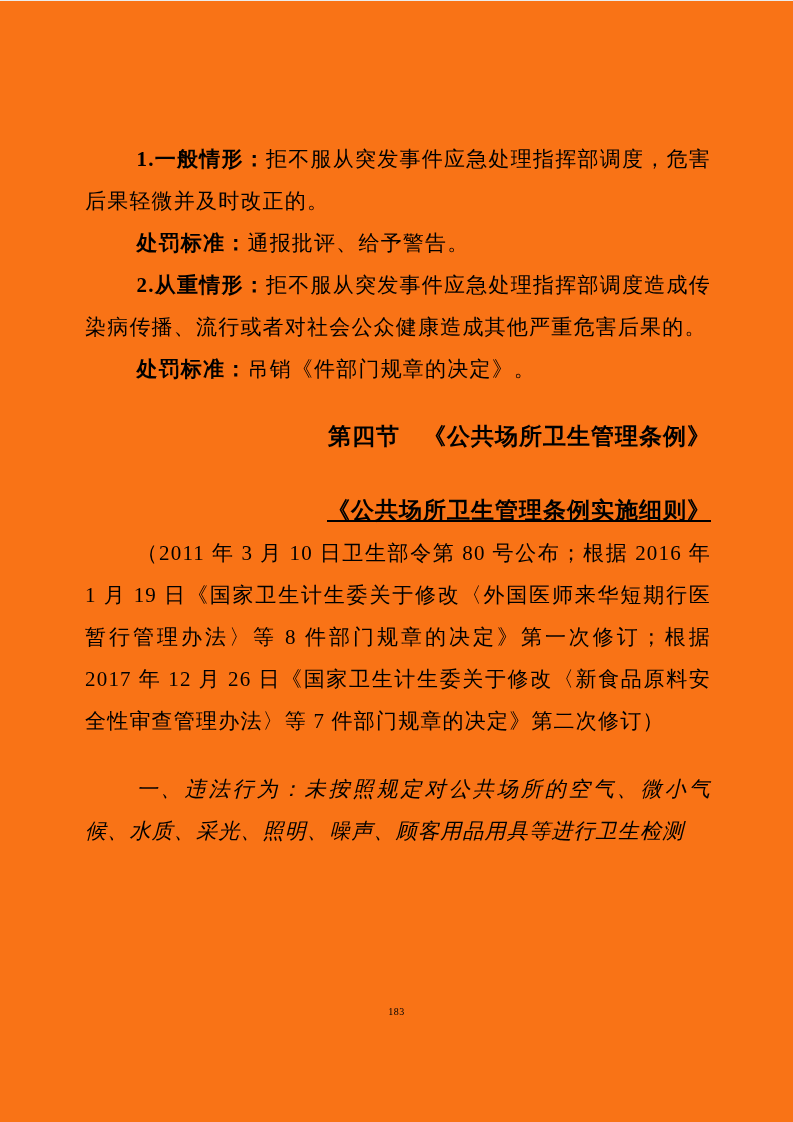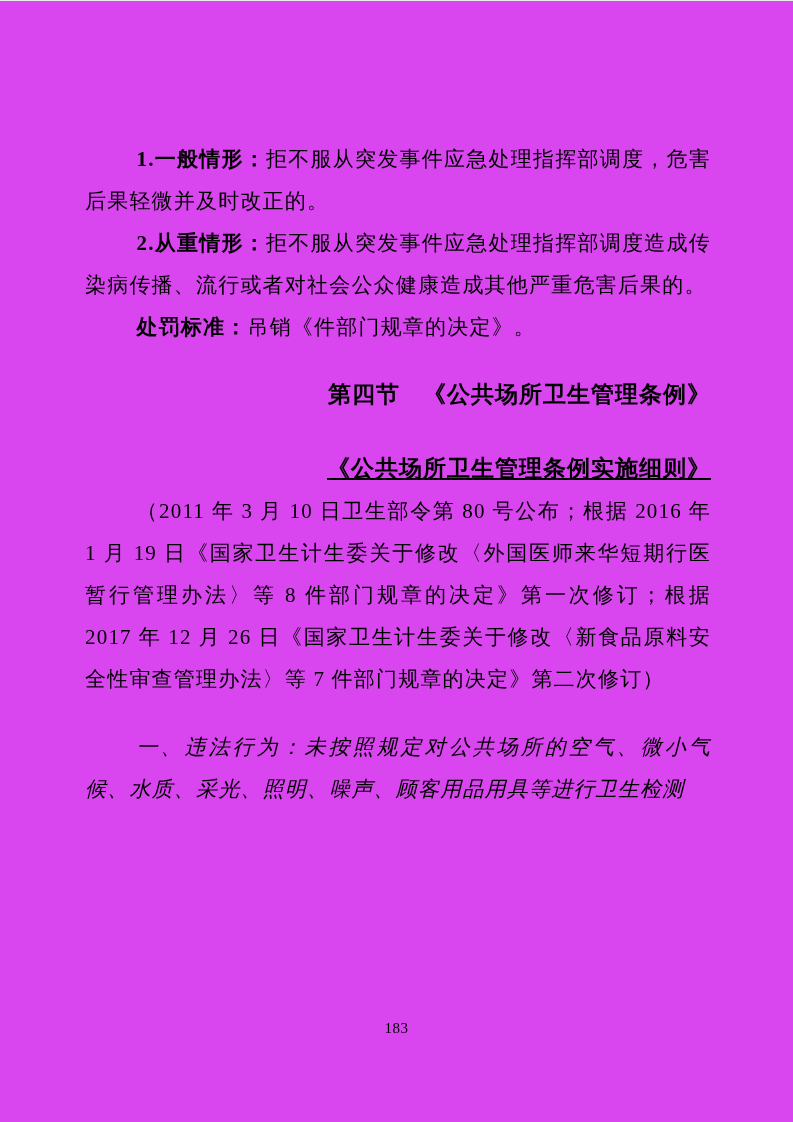--- a/index.html
+++ b/index.html
@@ -1,20 +1,20 @@
 <!DOCTYPE html>
 <html><head>
 <meta charset="utf-8">
 <style>
   html, body { margin: 0; padding: 0; background: #ffffff; }
   .page {
     position: relative;
     width: 793px;
     height: 1122px;
-    background: #d946ef;
+    background: #f97316;
     color: #000000;
     font-family: "Liberation Serif", "DejaVu Serif", serif;
     overflow: hidden;
     border-top: 1px solid #ececec;
     box-sizing: border-box;
   }
   .content {
     position: absolute;
     left: 85px;
     top: 137px;
@@ -42,34 +42,34 @@
   }
   .heading.sub { margin-top: 31px; text-decoration: underline; }
   .heading .gap { display: inline-block; width: 23px; }
   .violation { margin-top: 26px; font-style: italic; }
   .page-number {
     position: absolute;
     left: 0;
     top: 1000px;
     width: 100%;
     text-align: center;
-    font-size: 15px;
+    font-size: 10px;
     line-height: 22px;
     letter-spacing: 0.5px;
-    margin-top: 16px;
   }
 </style>
 </head>
 <body>
 
 <div class="page">
   <div class="content">
 
     <p class="para"><span class="label">1.一般情形：</span><span>拒不服从突发事件应急处理指挥部调度，危害后果轻微并及时改正的。</span></p>
 
+    <p class="para"><span class="label">处罚标准：</span><span>通报批评、给予警告。</span></p>
 
     <p class="para"><span class="label">2.从重情形：</span><span>拒不服从突发事件应急处理指挥部调度造成传染病传播、流行或者对社会公众健康造成其他严重危害后果的。</span></p>
 
     <p class="para"><span class="label">处罚标准：</span><span>吊销《件部门规章的决定》。</span></p>
 
     <h2 class="heading"><span>第四节</span><span class="gap"></span><span>《公共场所卫生管理条例》</span></h2>
 
 
     <h2 class="heading sub">《公共场所卫生管理条例实施细则》</h2>
 

